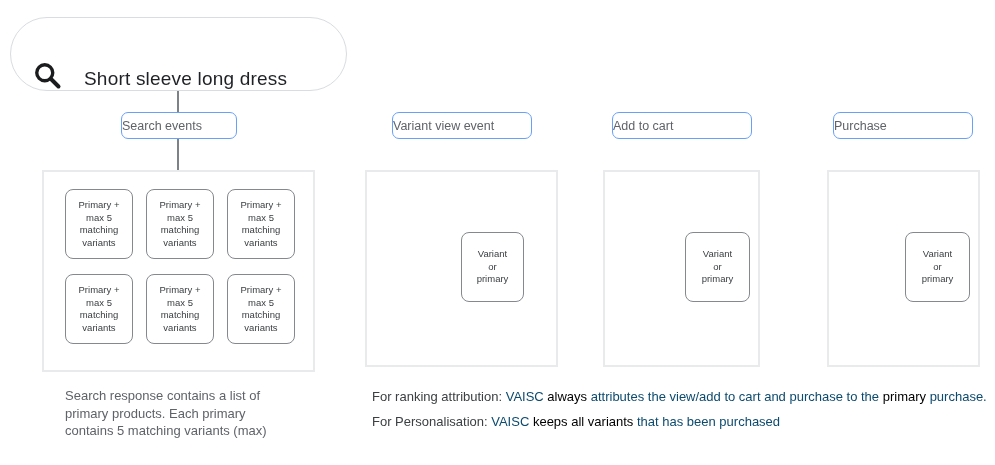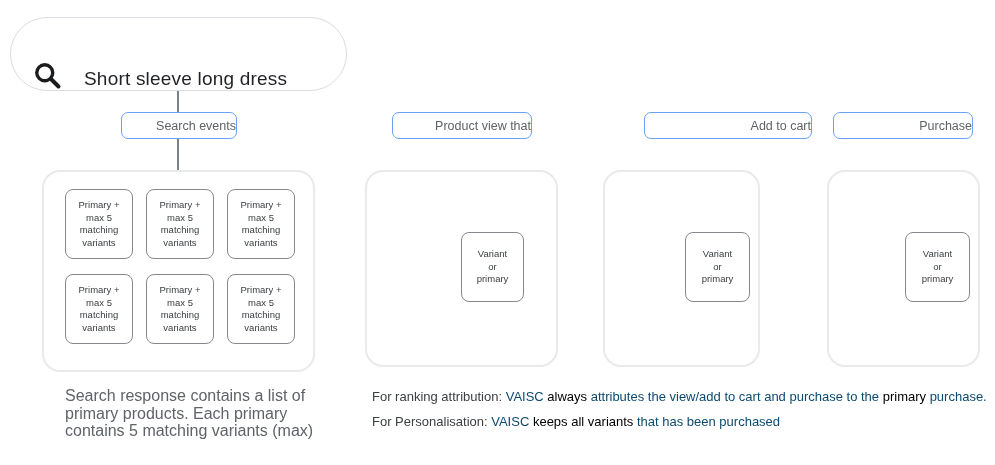--- a/index.html
+++ b/index.html
@@ -54,37 +54,37 @@
   
   .event-btn {
     position: absolute;
     top: 112px;
     height: 27px;
     background: #ffffff;
     border: 1.5px solid #69a1f7;
     border-radius: 7px;
     display: flex;
     align-items: center;
-    justify-content: flex-end;
+    justify-content: flex-start;
     font-size: 12.5px;
     color: #5f6368;
     z-index: 2;
     cursor: default;
   }
   .btn-search   { left: 121px; width: 116px; }
   .btn-view     { left: 392px; width: 140px; }
-  .btn-cart     { left: 644px; width: 168px; }
+  .btn-cart     { left: 612px; width: 140px; }
   .btn-purchase { left: 833px; width: 140px; }
 
   
   .bucket {
     position: absolute;
     top: 170px;
     border: 2px solid #e9eaec;
-    border-radius: 18px;
+    border-radius: 0;
     background: #ffffff;
     z-index: 2;
   }
   .bucket-search   { left: 42px;  width: 273px; height: 202px; }
   .bucket-view     { left: 365px; width: 193px; height: 197px; }
   .bucket-cart     { left: 603px; width: 157px; height: 197px; }
   .bucket-purchase { left: 827px; width: 153px; height: 197px; }
 
   
   .primary-grid {
@@ -115,21 +115,21 @@
     width: 65px; height: 70px; margin-left: 33px;
   }
   .vb-view     { left: 61px; top: 60px; width: 63px; }
   .vb-cart     { left: 47px; top: 60px; }
   .vb-purchase { left: 43px; top: 60px; }
 
   
   .note-left {
     position: absolute;
     left: 65px; top: 387px;
-    font-size: 16px;
+    font-size: 13px;
     line-height: 17.5px;
     color: #5f6368;
     white-space: pre-line;
   }
   .notes-right {
     position: absolute;
     left: 372px; top: 388px;
     font-size: 13px;
     color: #5f6368;
   }
@@ -151,21 +151,21 @@
     <span class="query">Short sleeve long dress</span>
   </div>
 
   <div class="connector conn-1"></div>
   <div class="connector conn-2"></div>
 
   <div class="event-btn btn-search">
     <span>Search events</span>
   </div>
   <div class="event-btn btn-view">
-    <span>Product view that</span>
+    <span>Variant view event</span>
   </div>
   <div class="event-btn btn-cart">
     <span>Add to cart</span>
   </div>
   <div class="event-btn btn-purchase">
     <span>Purchase</span>
   </div>
 
   <div class="bucket bucket-search">
     <div class="primary-grid">

